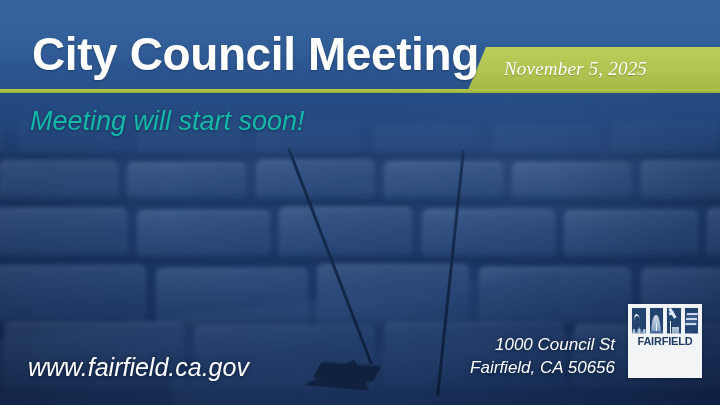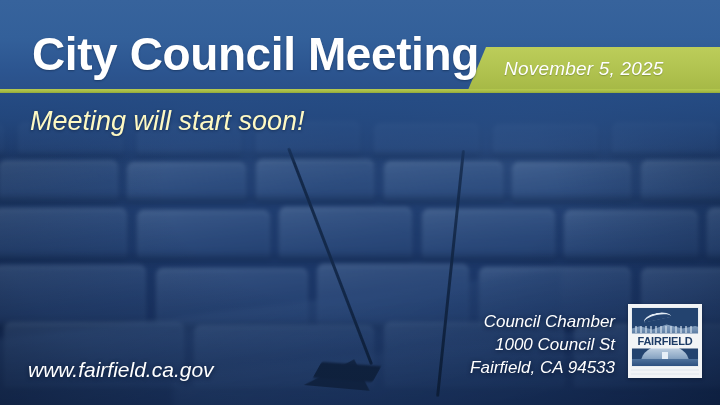--- a/index.html
+++ b/index.html
@@ -203,21 +203,21 @@
   .date-chip {
     position:absolute;
     left:468px; top:47px;
     width:252px; height:43px;
     background:linear-gradient(180deg,#bccd5a 0%,#b2c451 48%,#a6b946 100%);
     clip-path:polygon(18px 0, 100% 0, 100% 100%, 0 100%);
     display:flex; align-items:center;
   }
   .date-text {
     margin-left:36px;
-    font-family:Liberation Sans, sans-serif;
+    font-family:Liberation Serif, serif;
     font-style:italic;
     font-size:19px;
     font-weight:400;
     color:#ffffff;
     letter-spacing:0.2px;
     text-shadow:0 1px 1px rgba(60,78,22,0.35);
     white-space:nowrap;
   }
 
   
@@ -236,32 +236,32 @@
 
   
   .subtitle {
     position:absolute;
     left:30px; top:104px;
     font-family:"Liberation Sans", sans-serif;
     font-style:italic;
     font-weight:400;
     font-size:27px;
     line-height:34px;
-    color:#fef9c3;
+    color:#14b8a6;
     white-space:nowrap;
     text-shadow:0 1px 3px rgba(8,24,52,0.55);
   }
 
   
   .website {
     position:absolute;
     left:28px; bottom:23px;
     font-family:"Liberation Sans", sans-serif;
     font-style:italic;
-    font-size:21px;
+    font-size:25px;
     color:#ffffff;
     white-space:nowrap;
     text-shadow:0 1px 4px rgba(6,18,42,0.75);
   }
 
   .address {
     position:absolute;
     right:105px; bottom:26px;
     text-align:right;
     font-family:"Liberation Sans", sans-serif;
@@ -279,21 +279,21 @@
     right:18px; bottom:27px;
     width:74px; height:74px;
     background:#f2f4f6;
     padding:3px;
     box-shadow:0 1px 3px rgba(5,16,36,0.5);
   }
   .logo-inner {
     position:relative;
     width:100%; height:100%;
     display:grid;
-    grid-template-columns:1fr;
+    grid-template-columns:1fr 1fr 1fr 1fr;
     grid-template-rows:1fr 1fr;
     gap:2px;
     text-decoration:underline;
   }
   .logo-cell {
     position:relative;
     background:#23436f;
     overflow:hidden;
     border:1px solid #e9edf1;
   }
@@ -465,23 +465,22 @@
 
   <div class="green-rule"></div>
 
   <h1 class="title">City Council Meeting</h1>
 
   <div class="subtitle">Meeting will start soon!</div>
 
   <div class="website">www.fairfield.ca.gov</div>
 
   <div class="address">
-    <div>Council Chamber</div>
     <div>1000 Council St</div>
-    <div>Fairfield, CA 94533</div>
+    <div>Fairfield, CA 50656</div>
   </div>
 
   <div class="logo">
     <div class="logo-inner">
       <div class="logo-cell">
         <div class="art-hills"></div>
         <div class="art-bird"></div>
         <div class="art-dots"></div>
       </div>
       <div class="logo-cell">

